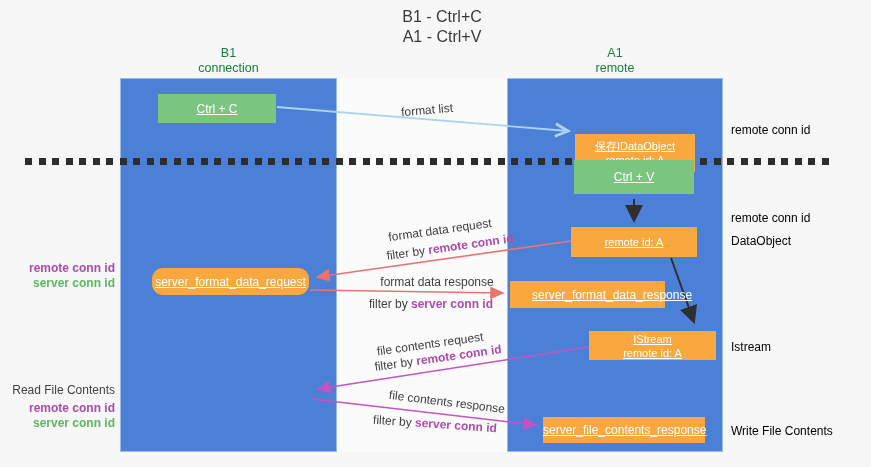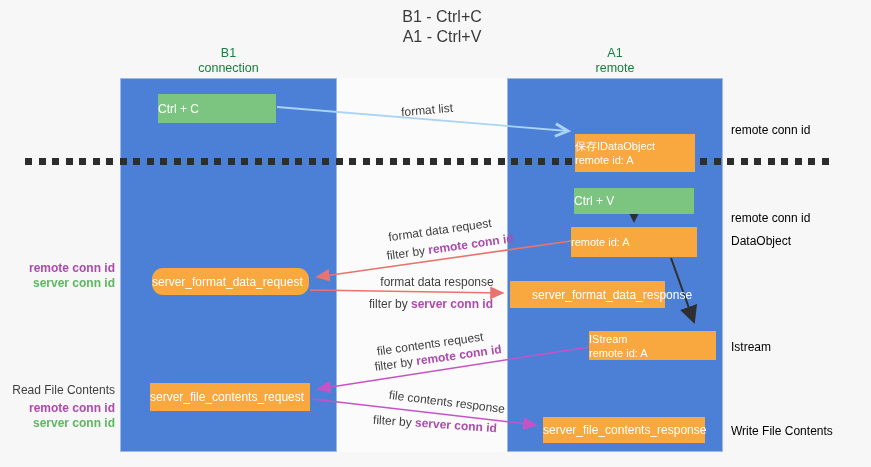--- a/index.html
+++ b/index.html
@@ -17,30 +17,30 @@
   .col.right { left:507px; width:216px; }
 
   .colhdr { position:absolute; top:46px; width:217px; text-align:center;
             font-size:12.5px; line-height:15px; color:#15803d; }
   .colhdr.left  { left:120px; }
   .colhdr.right { left:507px; width:216px; }
 
   .dashline { position:absolute; left:25px; top:158px; width:808px; height:7px;
               background:repeating-linear-gradient(90deg,#2d2d2d 0 7px,transparent 7px 13.5px); }
 
-  .node { position:absolute; color:#fff; text-align:left; display:flex;
-          flex-direction:column; justify-content:center; }
+  .node { position:absolute; color:#fff; text-align:center; display:flex;
+          flex-direction:column; justify-content:center;text-decoration:underline; }
   .node.green  { background:#7cc580; }
   .node.orange { background:#f8a83e; }
   .node .l1, .node .l2 { line-height:14px; font-size:11px; }
   .node.single { font-size:12px; }
 
   .n-ctrl-c   { left:158px; top:94px;  width:118px; height:29px; font-size:12px; }
   .n-save     { left:575px; top:118px; width:120px; height:38px;margin-top:16px; }
-  .n-ctrl-v   { left:574px; top:188px; width:120px; height:26px; font-size:12px; }
+  .n-ctrl-v   { left:574px; top:160px; width:120px; height:34px; font-size:12px; }
   .n-getdata  { left:571px; top:227px; width:126px; height:30px; }
   .n-fmt-req  { left:152px; top:268px; width:157px; height:27px;border-radius:11px; }
   .n-fmt-resp { left:510px; top:281px; width:155px; height:27px;padding-left:22px; }
   .n-istream  { left:589px; top:331px; width:127px; height:29px; }
   .n-file-req { left:150px; top:383px; width:160px; height:28px; }
   .n-file-resp{ left:543px; top:417px; width:162px; height:26px; }
 
   svg.arrows { position:absolute; left:0; top:0; pointer-events:none; }
 
   .alabel { position:absolute; white-space:nowrap; font-size:12px; color:#3f3f3f;
@@ -130,23 +130,20 @@
 
   <div class="node orange single n-fmt-resp">
     <span>server_format_data_response</span>
   </div>
 
   <div class="node orange n-istream">
     <span class="l1">IStream</span>
     <span class="l2">remote id: A</span>
   </div>
 
-  <div class="node orange single n-file-req">
-    <span>server_file_contents_request</span>
-  </div>
 
   <div class="node orange single n-file-resp">
     <span>server_file_contents_response</span>
   </div>
 
   <div class="alabel" style="left:427px; top:110px; --r:-5deg">format list</div>
 
   <div class="alabel" style="left:440px; top:230px; --r:-8deg">format data request</div>
   <div class="alabel" style="left:450px; top:247px; --r:-8deg">
     <span>filter by </span><span class="hl">remote conn id</span>

